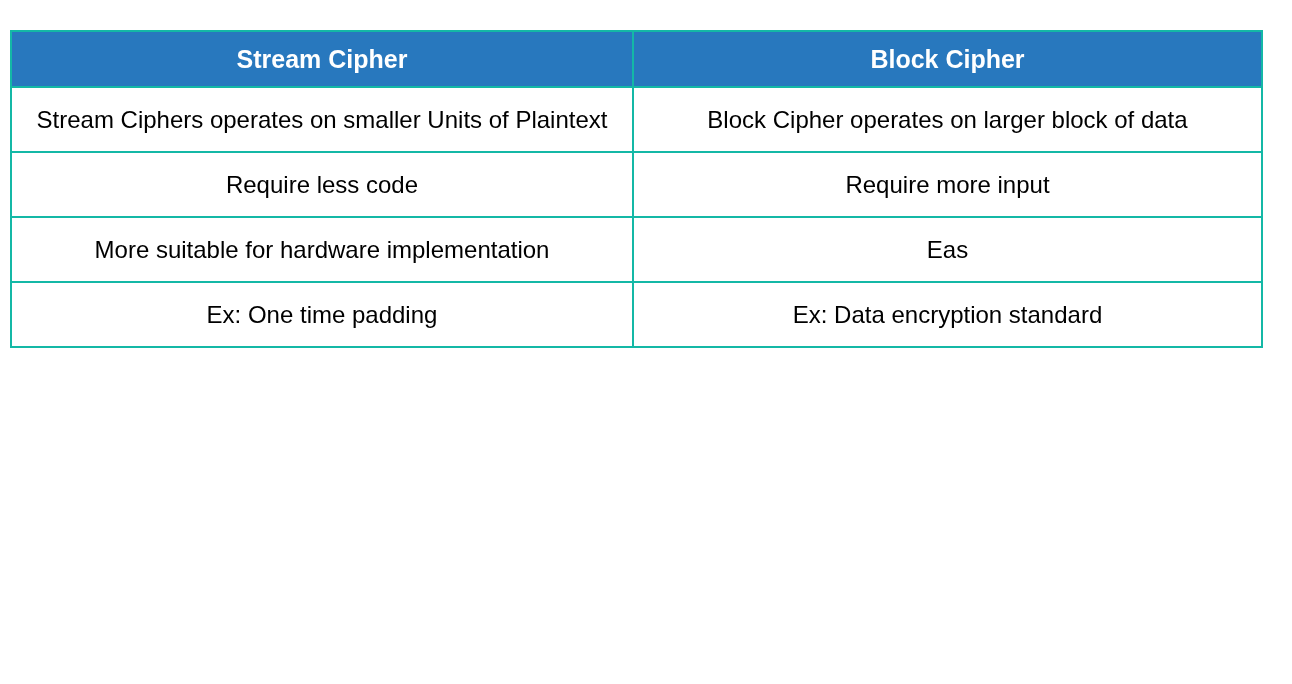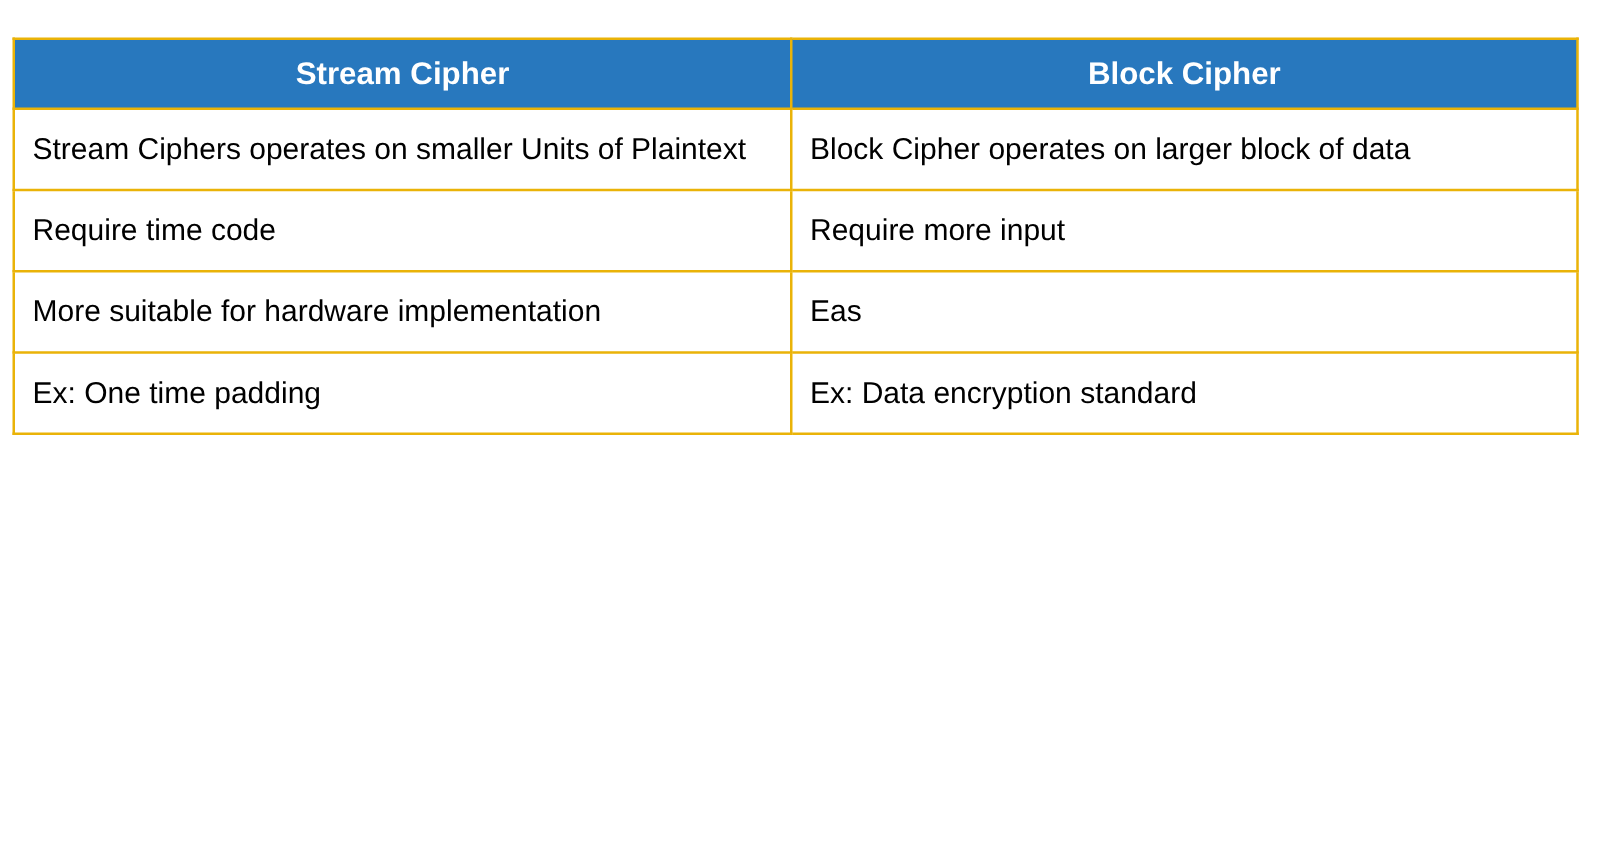--- a/index.html
+++ b/index.html
@@ -20,39 +20,39 @@
   table.cipher-table {
     position: absolute;
     top: 30px;
     left: 10px;
     width: 1251px;
     border-collapse: collapse;
     table-layout: fixed;
   }
   table.cipher-table th,
   table.cipher-table td {
-    border: 2px solid #eab308;
+    border: 2px solid #14b8a6;
   }
   table.cipher-table th {
     background: #2878BE;
     color: #ffffff;
     font-size: 25px;
     font-weight: bold;
     text-align: center;
     height: 54px;
     padding: 0 10px;
     vertical-align: middle;
   }
   table.cipher-table td {
     color: #000000;
     font-size: 24px;
     line-height: 35px;
     padding: 14px 14px;
     vertical-align: top;
-    text-align: left;
+    text-align: center;
     background: #ffffff;
   }
   col.col-left  { width: 622px; }
   col.col-right { width: 629px; }
 </style>
 </head>
 <body>
 
 <div class="page">
   <table class="cipher-table">
@@ -65,21 +65,21 @@
         <th>Stream Cipher</th>
         <th>Block Cipher</th>
       </tr>
     </thead>
     <tbody>
       <tr>
         <td>Stream Ciphers operates on smaller Units of Plaintext</td>
         <td>Block Cipher operates on larger block of data</td>
       </tr>
       <tr>
-        <td>Require time code</td>
+        <td>Require less code</td>
         <td>Require more input</td>
       </tr>
       <tr>
         <td>More suitable for hardware implementation</td>
         <td>Eas</td>
       </tr>
       <tr>
         <td>Ex: One time padding</td>
         <td>Ex: Data encryption standard</td>
       </tr>

